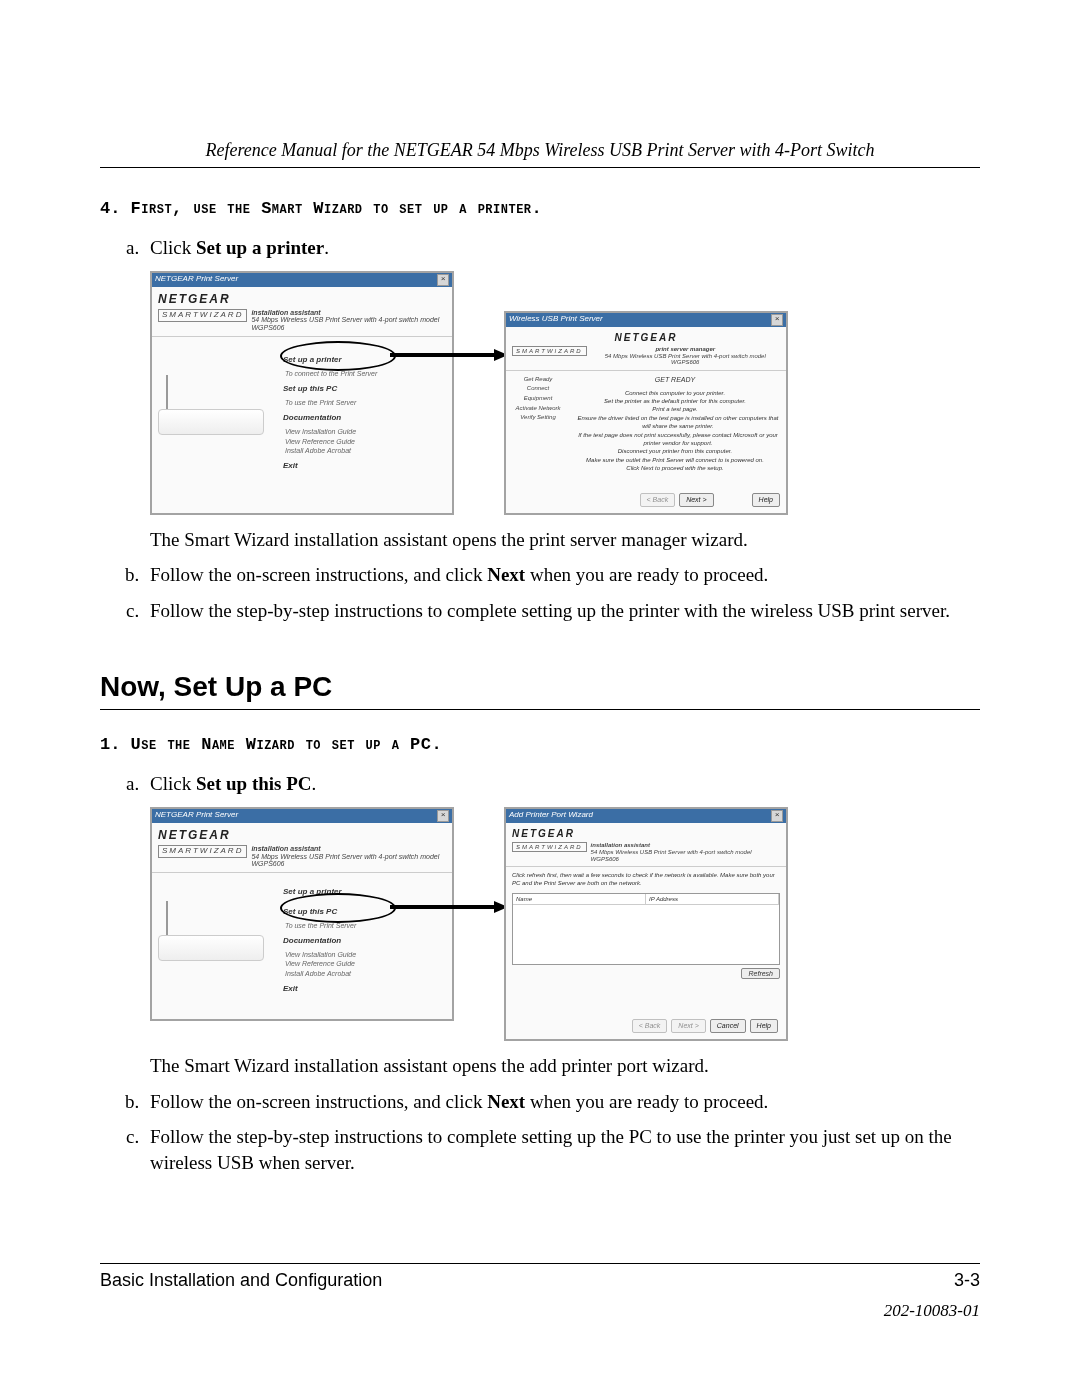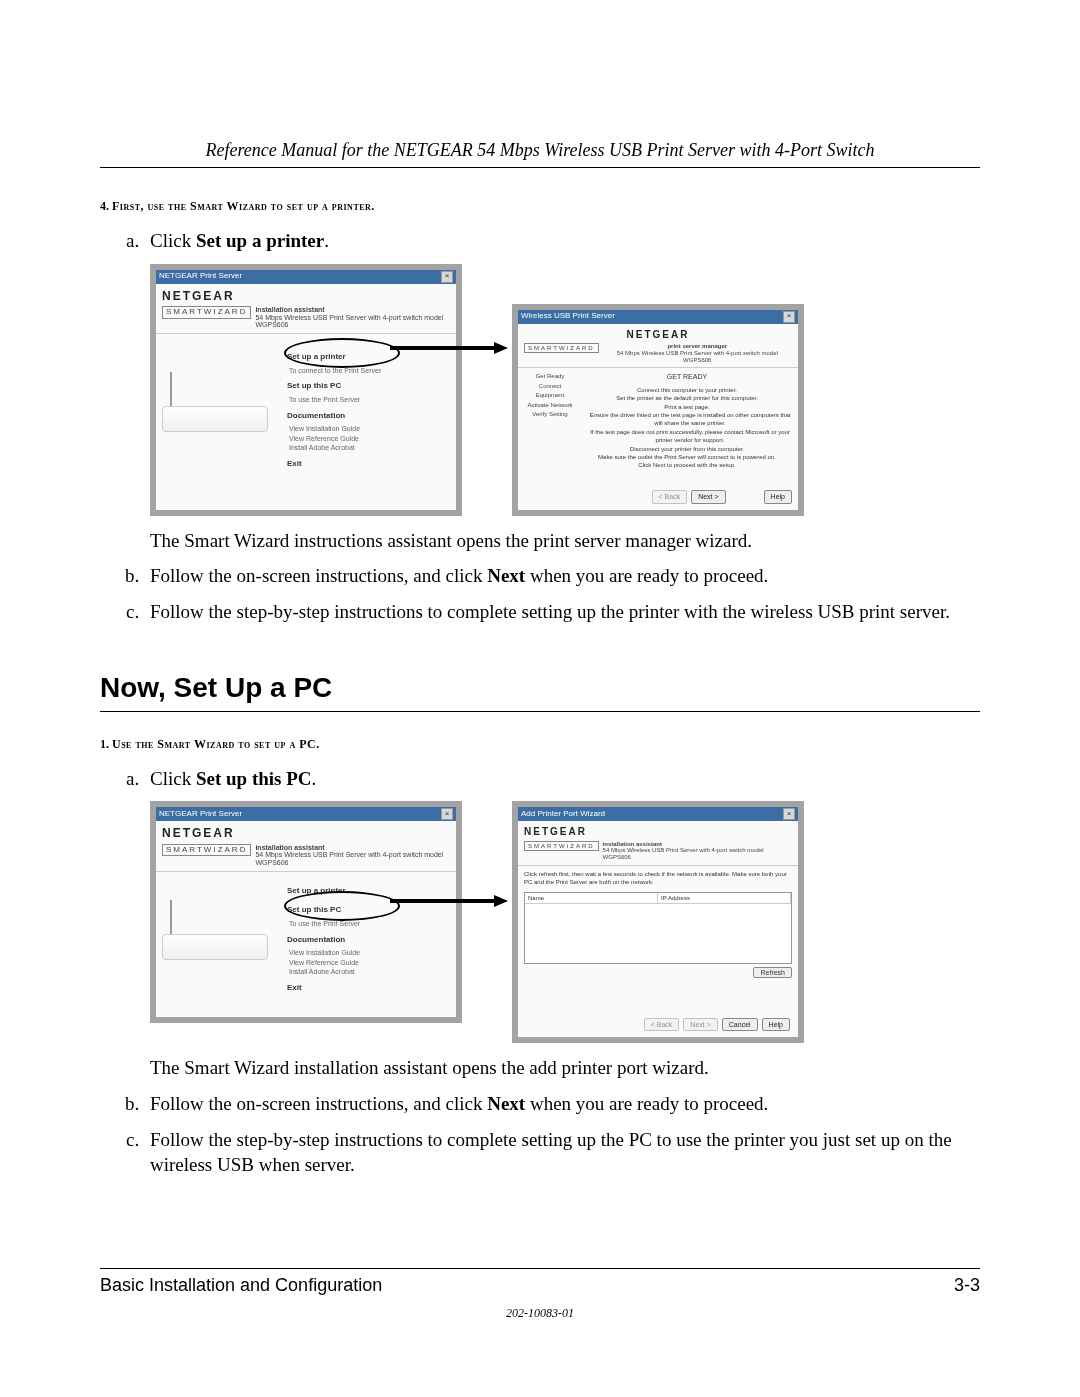--- a/index.html
+++ b/index.html
@@ -31,61 +31,62 @@
   }
   .footer-line {
     border-top: 1px solid #000;
     padding-top: 6px;
     display: flex;
     justify-content: space-between;
     font-family: Arial, Helvetica, sans-serif;
     font-size: 18px;
   }
   .footer-doc {
-    text-align: center;
+    text-align: right;
     font-style: italic;
     font-family: "Times New Roman", Times, serif;
-    font-size: 12px;
+    font-size: 17px;
     margin-top: 10px;
   }
   .content {
     margin-top: 30px;
     font-size: 19px;
     line-height: 1.35;
   }
   .step-head {
-    font-family: Liberation Serif, serif;
+    font-family: Liberation Mono, monospace;
     font-weight: bold;
-    font-size: 12px;
+    font-size: 17px;
     margin-bottom: 14px;
   }
   .step-head .num { font-variant: normal; }
   .sc { font-variant: small-caps; letter-spacing: 0.5px; }
   ol.sub {
     list-style: lower-alpha;
     padding-left: 44px;
     margin: 0;
   }
   ol.sub > li {
     padding-left: 6px;
     margin-bottom: 10px;
   }
   .figure-row {
     margin: 10px 0 12px 0;
     display: flex;
     gap: 50px;
     align-items: flex-start;
   }
   .panel {
-    border: 6px solid #a3a3a3;
+    border: 2px solid #a3a3a3;
     background: #fafafa;
     font-family: Arial, Helvetica, sans-serif;
     font-size: 9px;
     color: #222;
     position: relative;
+    font-style: italic;
   }
   .panel.left { width: 300px; height: 240px; }
   .panel.right { width: 280px; height: 200px; }
   .panel.right.tall { height: 230px; }
   .titlebar {
     background: #3b6ea5;
     color: #fff;
     height: 14px;
     font-size: 8px;
     padding: 0 3px;
@@ -265,33 +266,33 @@
             </div>
             <div class="right-btns">
               <span class="btn" style="opacity:.5">&lt; Back</span>
               <span class="btn">Next &gt;</span>
               <span style="width:30px"></span>
               <span class="btn">Help</span>
             </div>
           </div>
         </div>
 
-        <div>The Smart Wizard instructions assistant opens the print server manager wizard.</div>
+        <div>The Smart Wizard installation assistant opens the print server manager wizard.</div>
       </li>
       <li>
         <span>Follow the on-screen instructions, and click </span><b class="serif">Next</b><span> when you are ready to proceed.</span>
       </li>
       <li>Follow the step-by-step instructions to complete setting up the printer with the wireless USB print server.</li>
     </ol>
 
     <div class="h2">Now, Set Up a PC</div>
 
     <div class="step-head">
       <span class="num">1.</span>
-      <span class="sc">Use the Smart Wizard to set up a PC.</span>
+      <span class="sc">Use the Name Wizard to set up a PC.</span>
     </div>
 
     <ol class="sub">
       <li>
         <span>Click </span><b class="serif">Set up this PC</b><span>.</span>
 
         
         <div class="figure-row" style="position:relative;">
 
           <div class="panel left" style="height:210px;">

